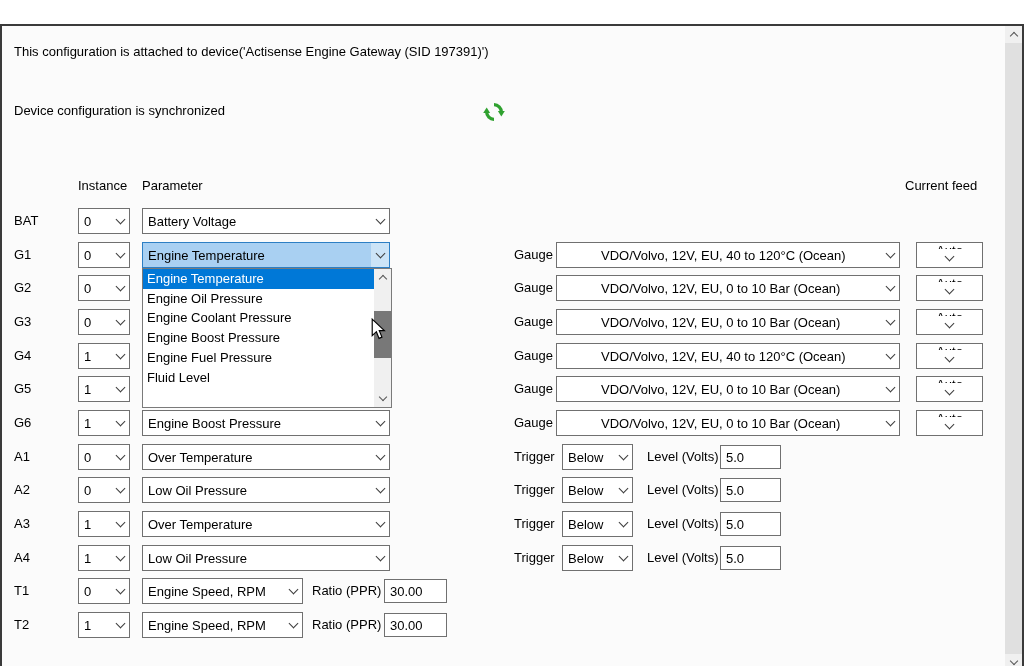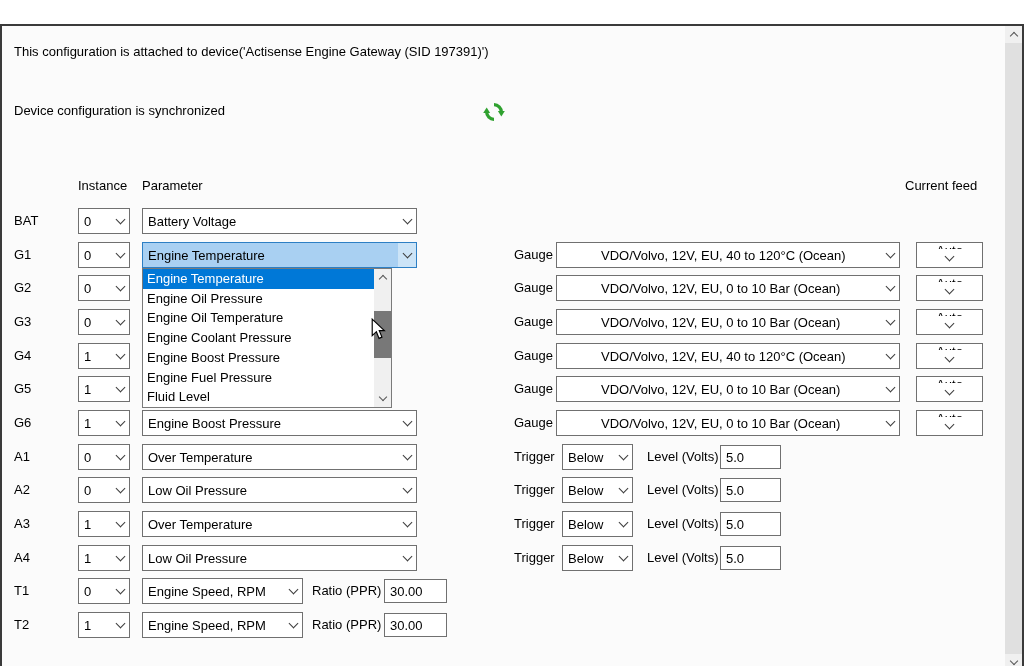--- a/index.html
+++ b/index.html
@@ -20,21 +20,21 @@
   .rowlabel { position:absolute; left:12px; line-height:26px; }
 
   .combo { position:absolute; top:0; height:26px; border:1px solid #707070; background:#fff;
            display:flex; align-items:center; cursor:default; }
   .combo .val { flex:1 1 auto; padding:0 5px; white-space:nowrap; overflow:hidden; }
   .chev { flex:0 0 18px; height:100%; display:flex; align-items:center; justify-content:center; }
   .chev::before { content:""; width:6px; height:6px; border-right:1.4px solid #3c3c3c;
                   border-bottom:1.4px solid #3c3c3c; transform:rotate(45deg); margin-top:-3px; }
 
   .inst  { left:76px;  width:52px; }
-  .param { left:140px; width:275px; }
+  .param { left:140px; width:248px; }
   .param-t { left:140px; width:161px; }
   .gaugec { left:554px; width:344px;padding-left:39px; }
   .feedc  { left:914px; width:67px;flex-direction:column; }
   .trigc  { left:560px; width:71px; }
 
   .sidelabel { position:absolute; line-height:26px; white-space:nowrap; }
   .lgauge { left:512px; }
   .ltrig  { left:512px; }
   .llevel { left:645px; }
   .lratio { left:310px; }
@@ -314,21 +314,20 @@
       <div class="val">Engine Speed, RPM</div>
       <div class="chev"></div>
     </div>
     <div class="sidelabel lratio">Ratio (PPR)</div>
     <input class="tbox ratio-in" value="30.00" style="">
   </div>
 
   <div class="popup">
     <div class="opt sel">Engine Temperature</div>
     <div class="opt">Engine Oil Pressure</div>
-    <div class="opt">Engine Oil Temperature</div>
     <div class="opt">Engine Coolant Pressure</div>
     <div class="opt">Engine Boost Pressure</div>
     <div class="opt">Engine Fuel Pressure</div>
     <div class="opt">Fluid Level</div>
     <div class="pscroll">
       <div class="arr up"></div>
       <div class="pthumb"></div>
       <div class="arr down"></div>
     </div>
   </div>

